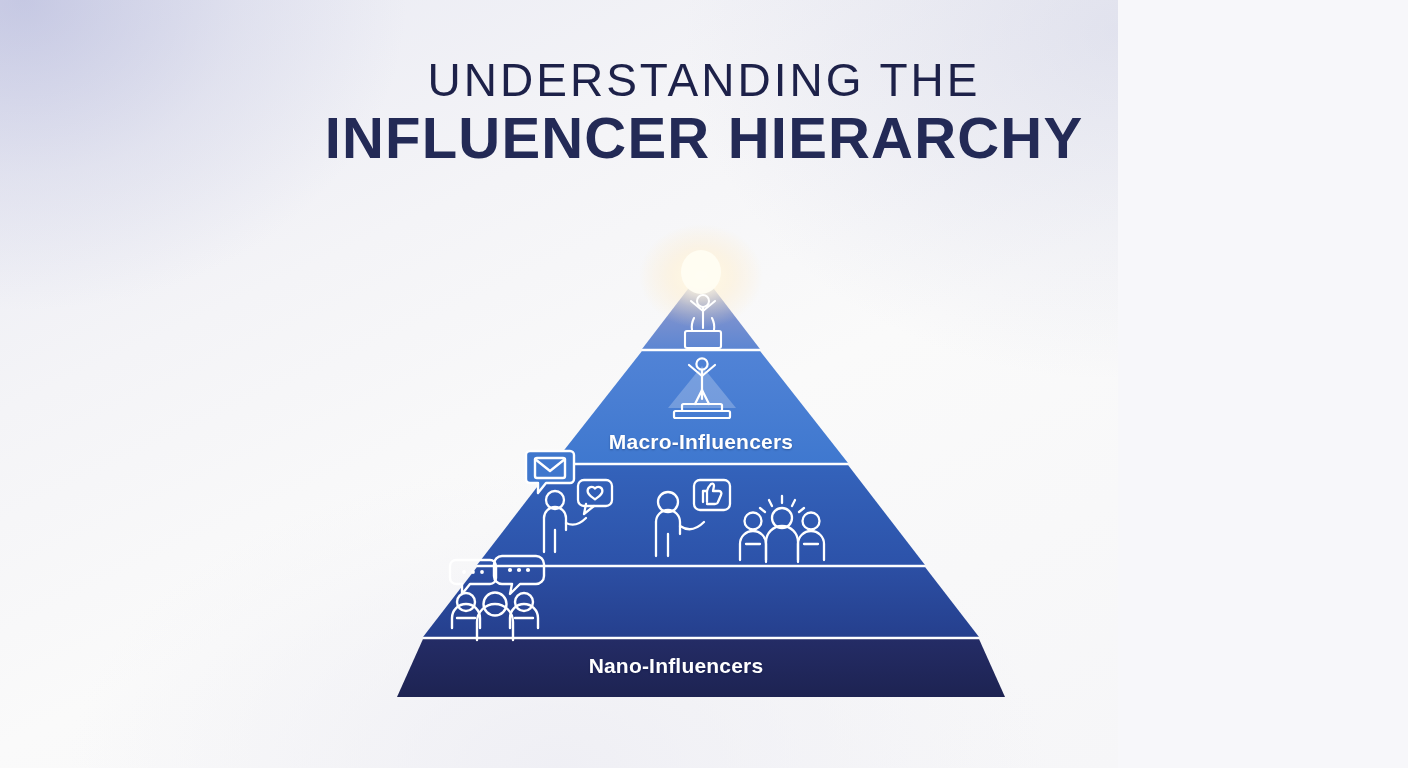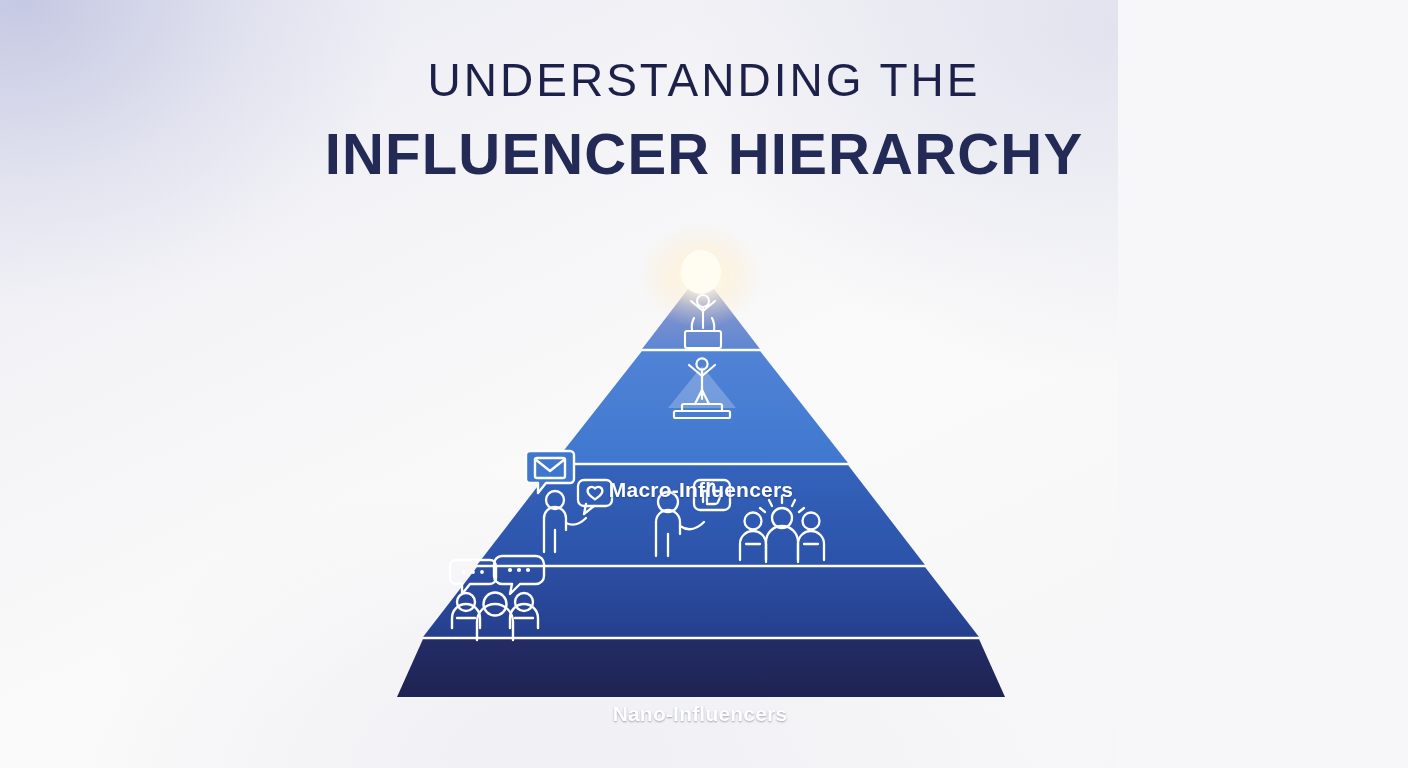--- a/index.html
+++ b/index.html
@@ -36,21 +36,21 @@
   }
   .title-line1 {
     font-size: 46px;
     letter-spacing: 3.0px;
     font-weight: 400;
     color: #1d2149;
     line-height: 1.05;
     text-transform: uppercase;
   }
   .title-line2 {
-    margin-top: 20px;
+    margin-top: 4px;
     font-size: 58px;
     letter-spacing: 1.2px;
     font-weight: 700;
     color: #232a56;
     line-height: 1.05;
     text-transform: uppercase;
   }
 
   
   #pyramid-wrap {
@@ -69,25 +69,24 @@
   
   .band-label {
     position: absolute;
     text-align: center;
     color: #ffffff;
     font-weight: 700;
     font-size: 21px;
     letter-spacing: 0.2px;
     white-space: nowrap;
     text-shadow: 0 1px 2px rgba(10,20,60,0.35);
-    margin-top: 48px;
   }
   #label-macro { left: 501px; top: 430px; width: 400px; }
   #label-micro { left: 450px; top: 590px; width: 500px; }
-  #label-nano  { left: 400px; top: 654px; width: 600px; }
+  #label-nano  { left: 376px; top: 654px; width: 600px; }
 
   
   #celebrity-callout {
     position: absolute;
     left: 806px;
     top: 340px;
     width: 230px;
     color: #1b2047;
     font-weight: 700;
     font-size: 19.5px;

